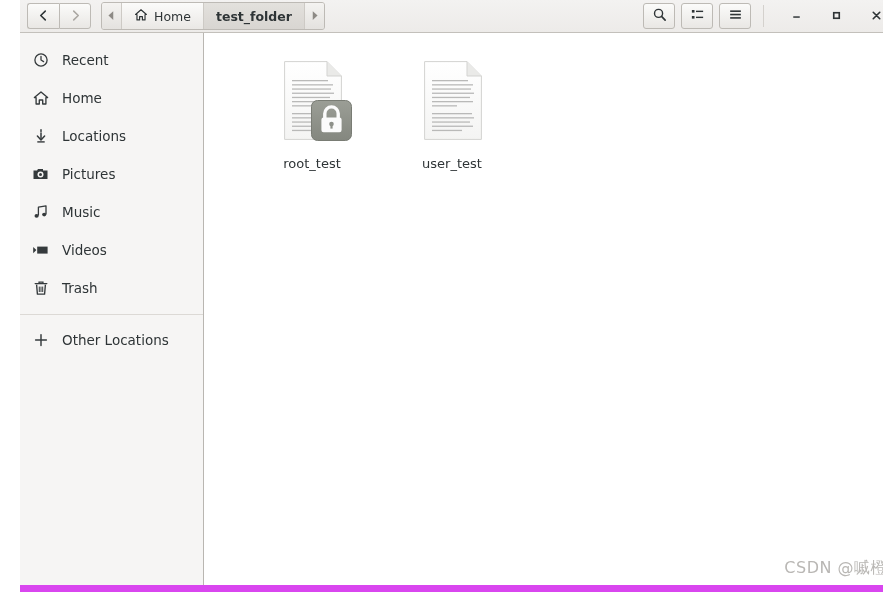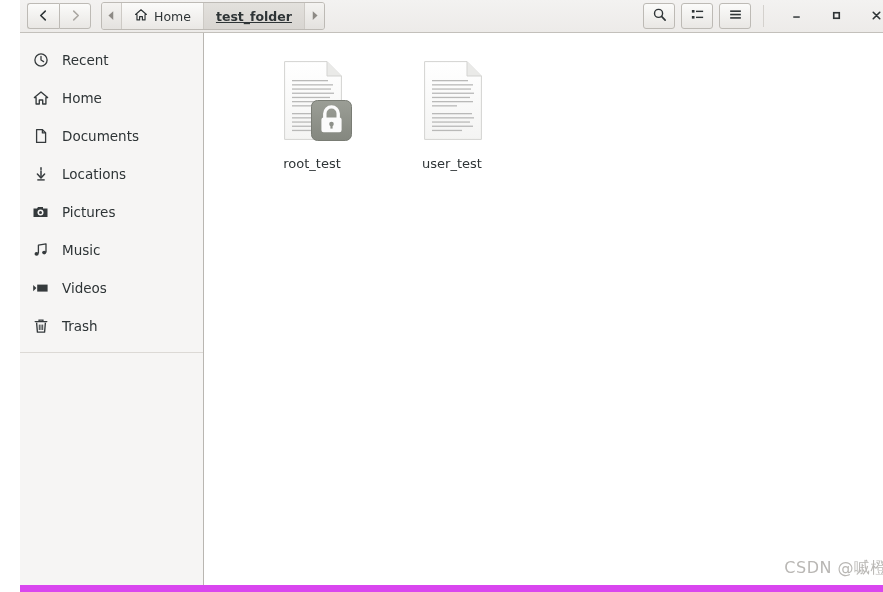--- a/index.html
+++ b/index.html
@@ -93,21 +93,20 @@
     font-size: 12.5px;
     color: #2e3436;
     background: linear-gradient(to bottom, #fbfbfa 0%, #eae8e5 100%);
     border-right: 1px solid #cdcac5;
     white-space: nowrap;
   }
   .pb-crumb.current {
     font-weight: bold;
     background: linear-gradient(to bottom, #e3e1dd 0%, #d8d5d1 100%);
     border-right: none;
-    text-decoration: underline;
   }
 
   .toolgroup { display: flex; gap: 6px; align-items: center; }
   .toolgroup .btn { width: 32px; }
 
   .wincontrols {
     display: flex;
     align-items: center;
     margin-left: 12px;
     padding-left: 12px;
@@ -355,29 +354,20 @@
 
       <div class="side-item">
         <span class="side-icon">
           <svg width="16" height="16" viewBox="0 0 16 16" aria-hidden="true">
             <path d="M8 1.9 L14.6 7.6 L12.9 7.6 L12.9 14 L9.7 14 L9.7 10 L6.3 10 L6.3 14 L3.1 14 L3.1 7.6 L1.4 7.6 Z" fill="none" stroke="#353a3c" stroke-width="1.35" stroke-linejoin="round"></path>
           </svg>
         </span>
         <span>Home</span>
       </div>
 
-      <div class="side-item">
-        <span class="side-icon">
-          <svg width="16" height="16" viewBox="0 0 16 16" aria-hidden="true">
-            <path d="M3.6 1.6 L9.4 1.6 L12.6 4.8 L12.6 14.4 L3.6 14.4 Z" fill="none" stroke="#353a3c" stroke-width="1.3" stroke-linejoin="round"></path>
-            <path d="M9.4 1.6 L9.4 4.9 L12.6 4.9" fill="none" stroke="#353a3c" stroke-width="1.3" stroke-linejoin="round"></path>
-          </svg>
-        </span>
-        <span>Documents</span>
-      </div>
 
       <div class="side-item">
         <span class="side-icon">
           <svg width="16" height="16" viewBox="0 0 16 16" aria-hidden="true">
             <path d="M8 1.8 L8 3.4 M8 5 L8 10.6" stroke="#353a3c" stroke-width="1.5" stroke-linecap="round"></path>
             <path d="M4.4 8 L8 11.9 L11.6 8" fill="none" stroke="#353a3c" stroke-width="1.5" stroke-linecap="round" stroke-linejoin="round"></path>
             <rect x="4.3" y="13.2" width="7.4" height="1.4" fill="#353a3c"></rect>
           </svg>
         </span>
         <span>Locations</span>
@@ -422,20 +412,28 @@
             <path d="M6 3.4 L6 2.1 L10 2.1 L10 3.4" fill="none" stroke="#353a3c" stroke-width="1.2"></path>
             <path d="M3.6 4.6 L4.4 14.1 L11.6 14.1 L12.4 4.6" fill="none" stroke="#353a3c" stroke-width="1.35" stroke-linejoin="round"></path>
             <path d="M6.3 6.6 L6.3 12 M8 6.6 L8 12 M9.7 6.6 L9.7 12" stroke="#353a3c" stroke-width="1"></path>
           </svg>
         </span>
         <span>Trash</span>
       </div>
 
       <div class="side-sep"></div>
 
+      <div class="side-item">
+        <span class="side-icon">
+          <svg width="16" height="16" viewBox="0 0 16 16" aria-hidden="true">
+            <path d="M8 2.6 L8 13.4 M2.6 8 L13.4 8" stroke="#353a3c" stroke-width="1.45" stroke-linecap="round"></path>
+          </svg>
+        </span>
+        <span>Other Locations</span>
+      </div>
 
     </div>
 
     <div class="content">
 
       <div class="files">
 
         <div class="file">
           <div class="file-icon-wrap">
             <svg class="doc" viewBox="0 0 58 79">

